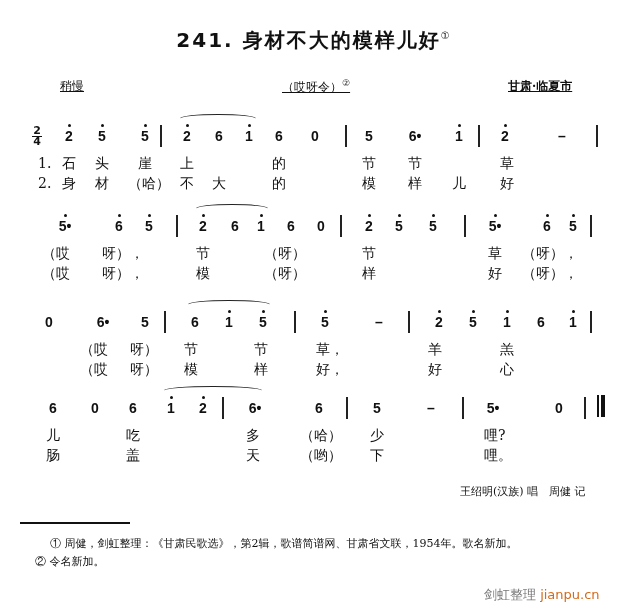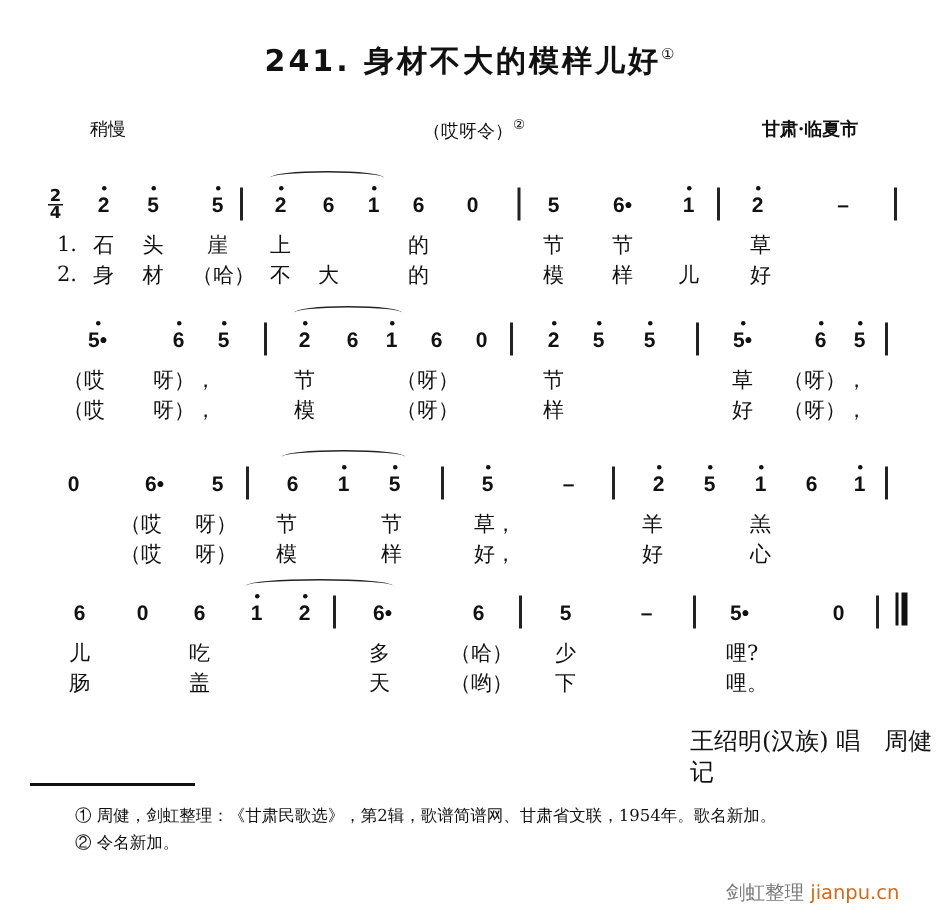--- a/index.html
+++ b/index.html
@@ -1,20 +1,20 @@
 <!DOCTYPE html>
 <html><head>
 <meta charset="utf-8">
 <style>
   html,body{margin:0;padding:0;background:#fff;}
   body{width:628px;height:611px;position:relative;overflow:hidden;font-family:"DejaVu Sans","Liberation Sans",sans-serif;color:#111;}
   .abs{position:absolute;}
   .title{left:0;width:628px;top:27px;text-align:center;font-size:20px;font-weight:bold;letter-spacing:2px;}
   .title sup{font-size:10px;font-weight:normal;}
-  .small{font-size:12px;font-family:"DejaVu Serif","Liberation Serif",serif;}
+  .small{font-size:12px;font-family:"DejaVu Serif","Liberation Serif",serif;text-decoration:underline;}
   .note{font-size:14px;font-weight:bold;width:14px;text-align:center;font-family:"Liberation Sans",sans-serif;}
   .dot-above::before{content:"";position:absolute;left:6px;top:-4px;width:3px;height:3px;border-radius:50%;background:#111;}
   .bar{width:1.5px;height:22px;background:#222;}
   .lyr{font-size:14px;font-family:"DejaVu Serif","Liberation Serif",serif;width:16px;text-align:center;}
   .slur{border-top:1.3px solid #222;border-radius:50% 50% 0 0;height:8px;}
   .foot{font-size:11px;font-family:"DejaVu Serif","Liberation Serif",serif;}
   .wm{font-size:13px;color:#777;font-family:"DejaVu Sans",sans-serif;}
   .wm span{color:#d46a1a;}
 </style>
 </head>
@@ -160,19 +160,19 @@
     <div class="abs lyr" style="left: 246px; top: 447px; width: auto;">天</div>
     <div class="abs lyr" style="left: 300px; top: 447px; width: auto;">（哟）</div>
     <div class="abs lyr" style="left: 370px; top: 447px; width: auto;">下</div>
     <div class="abs lyr" style="left: 484px; top: 447px; width: auto;">哩。</div>
     <div class="abs slur" style="left: 164px; top: 386px; width: 98px;"></div>
   </div>
 
 <div class="abs" style="left:597px;top:395px;width:2px;height:22px;background:#111;"></div>
 <div class="abs" style="left:601px;top:395px;width:4px;height:22px;background:#111;"></div>
 
-<div class="abs" style="left:460px;top:484px;font-size:16px;font-family:'DejaVu Serif',serif;">王绍明(汉族) 唱　周健 记</div>
+<div class="abs" style="left:460px;top:484px;font-size:11px;font-family:'DejaVu Serif',serif;">王绍明(汉族) 唱　周健 记</div>
 
 <div class="abs" style="left:20px;top:522px;width:110px;height:1.5px;background:#111;"></div>
 <div class="abs foot" style="left:50px;top:536px;">① 周健，剑虹整理：《甘肃民歌选》，第2辑，歌谱简谱网、甘肃省文联，1954年。歌名新加。</div>
-<div class="abs foot" style="left:50px;top:554px;">② 令名新加。</div>
+<div class="abs foot" style="left:35px;top:554px;">② 令名新加。</div>
 
 <div class="abs wm" style="left:484px;top:586px;"><span style="color:#777">剑虹整理</span> <span>jianpu.cn</span></div>
 
 </body></html>

